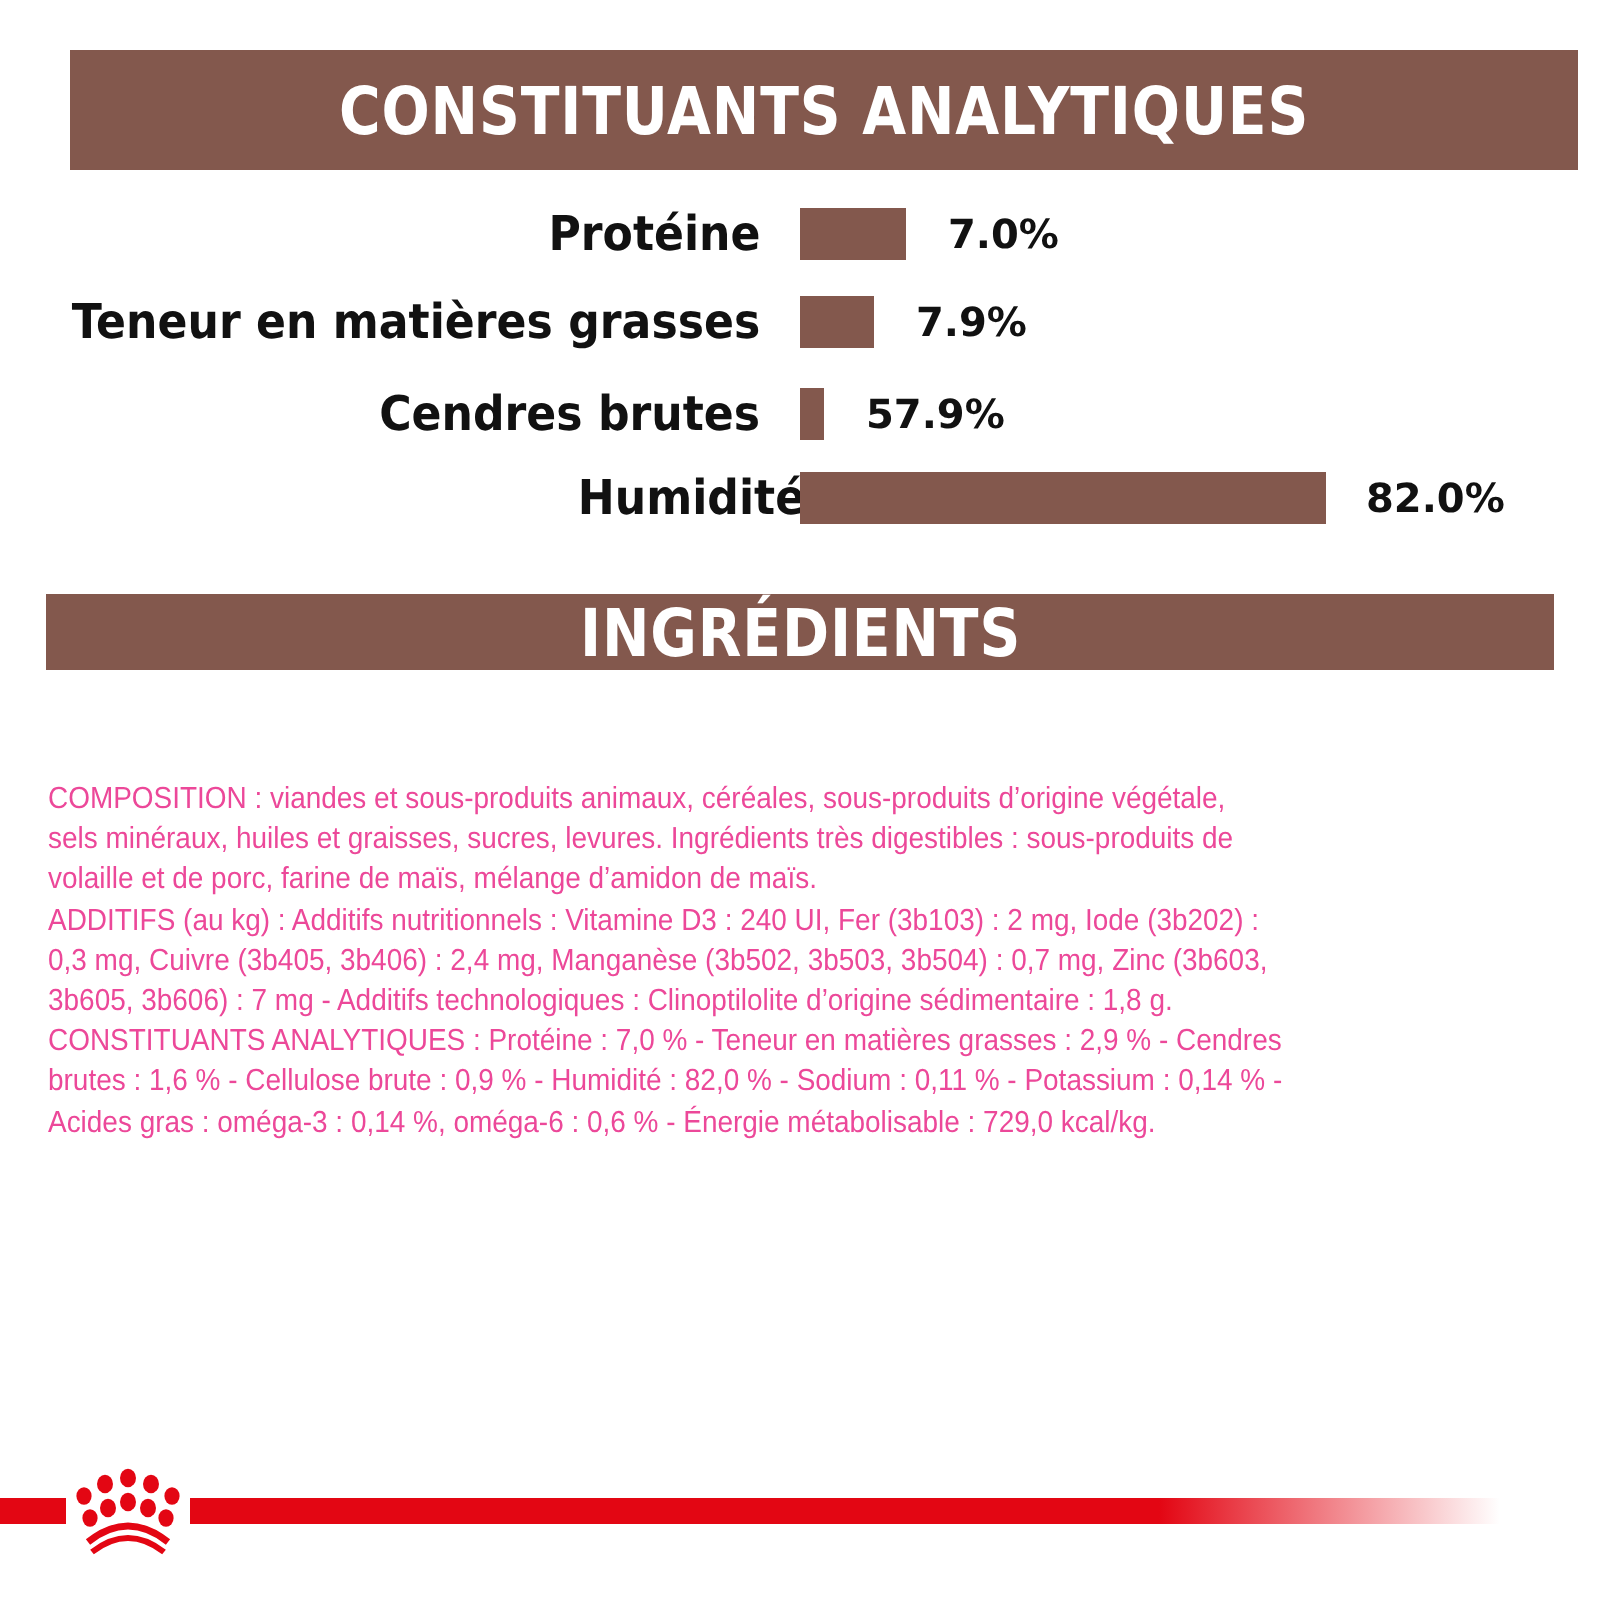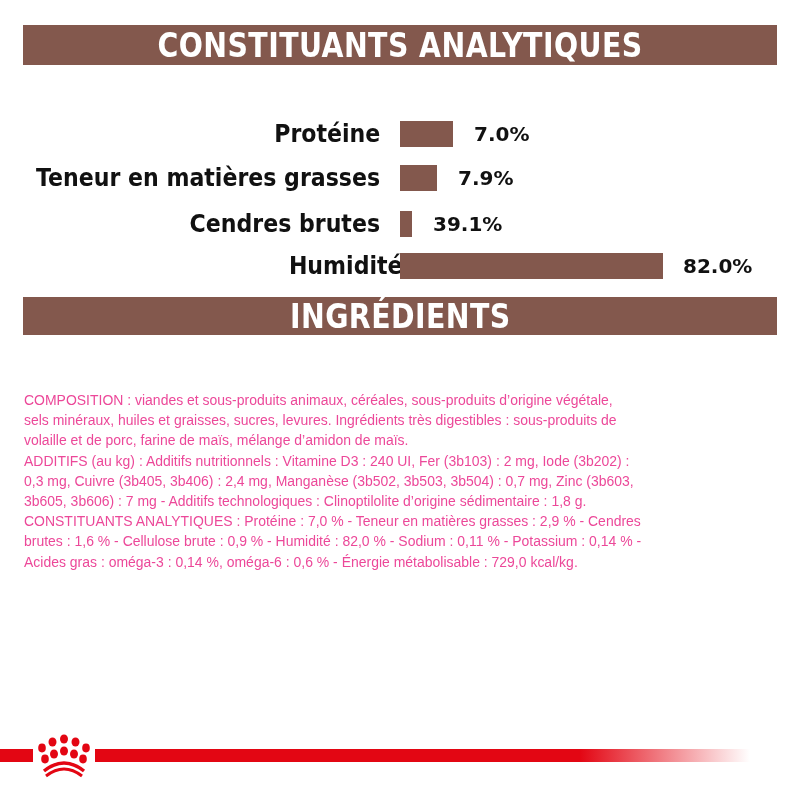--- a/index.html
+++ b/index.html
@@ -1,21 +1,21 @@
 <!DOCTYPE html>
 <html><head>
 <meta charset="utf-8">
 <style>
   html, body { margin:0; padding:0; }
   body { width:800px; height:800px; background:#ffffff; position:relative; overflow:hidden; font-family:"DejaVu Sans", "Liberation Sans", sans-serif; }
   .banner { position:absolute; left:23px; width:754px; background:#83584d; color:#ffffff; display:flex; align-items:center; justify-content:center; font-family:"DejaVu Sans", sans-serif; font-weight:bold; letter-spacing:0.5px; }
-  .banner-1 { top:25px; height:40px; font-size:33px; transform-origin:center; }
+  .banner-1 { top:25px; height:60px; font-size:33px; transform-origin:center;margin-left:12px; }
   .banner-2 { top:297px; height:38px; font-size:33px; }
   .banner span { display:inline-block; transform:scaleX(0.86); white-space:nowrap; }
-  .row { position:absolute; left:0; width:800px; height:30px;margin-top:17px; }
+  .row { position:absolute; left:0; width:800px; height:30px; }
   .row-label { position:absolute; right:420px; top:0; height:30px; line-height:30px; font-size:24px; font-weight:bold; color:#111; white-space:nowrap; text-align:right; }
   .row-label span { display:inline-block; transform:scaleX(0.92); transform-origin:right center; }
   .row-bar { position:absolute; left:400px; top:2px; height:26px; background:#83584d; }
   .row-value { position:absolute; top:0; height:30px; line-height:30px; font-size:20px; font-weight:bold; color:#111; white-space:nowrap; }
   .ingredients { position:absolute; left:24px; top:366px; width:760px; font-family:"Liberation Sans", sans-serif; font-size:15.2px; line-height:20.2px; color:#ec4899;margin-top:24px; }
   .ingredients p { margin:0; white-space:nowrap; }
   .ingredients p span { display:inline-block; transform:scaleX(0.92); transform-origin:left center; }
   .footer-line-left { position:absolute; left:0; top:749px; width:33px; height:13px; background:#e30613; }
   .footer-line-right { position:absolute; left:95px; top:749px; width:655px; height:13px; background:linear-gradient(to right, #e30613 0%, #e30613 74%, rgba(227,6,19,0) 100%); }
   .logo { position:absolute; left:36px; top:733px; width:56px; height:52px; }
@@ -34,21 +34,21 @@
     <div class="row-value" style="left:474px;">7.0%</div>
   </div>
   <div class="row" style="top:146px;">
     <div class="row-label"><span>Teneur en matières grasses</span></div>
     <div class="row-bar" style="width:37px;"></div>
     <div class="row-value" style="left:458px;">7.9%</div>
   </div>
   <div class="row" style="top:192px;">
     <div class="row-label"><span>Cendres brutes</span></div>
     <div class="row-bar" style="width:12px;"></div>
-    <div class="row-value" style="left:433px;">39.1%</div>
+    <div class="row-value" style="left:433px;">57.9%</div>
   </div>
   <div class="row" style="top:234px;padding-left:23px;">
     <div class="row-label"><span>Humidité</span></div>
     <div class="row-bar" style="width:263px;"></div>
     <div class="row-value" style="left:683px;">82.0%</div>
   </div>
 </div>
 
 <div class="banner banner-2">
   <span>INGRÉDIENTS</span>

